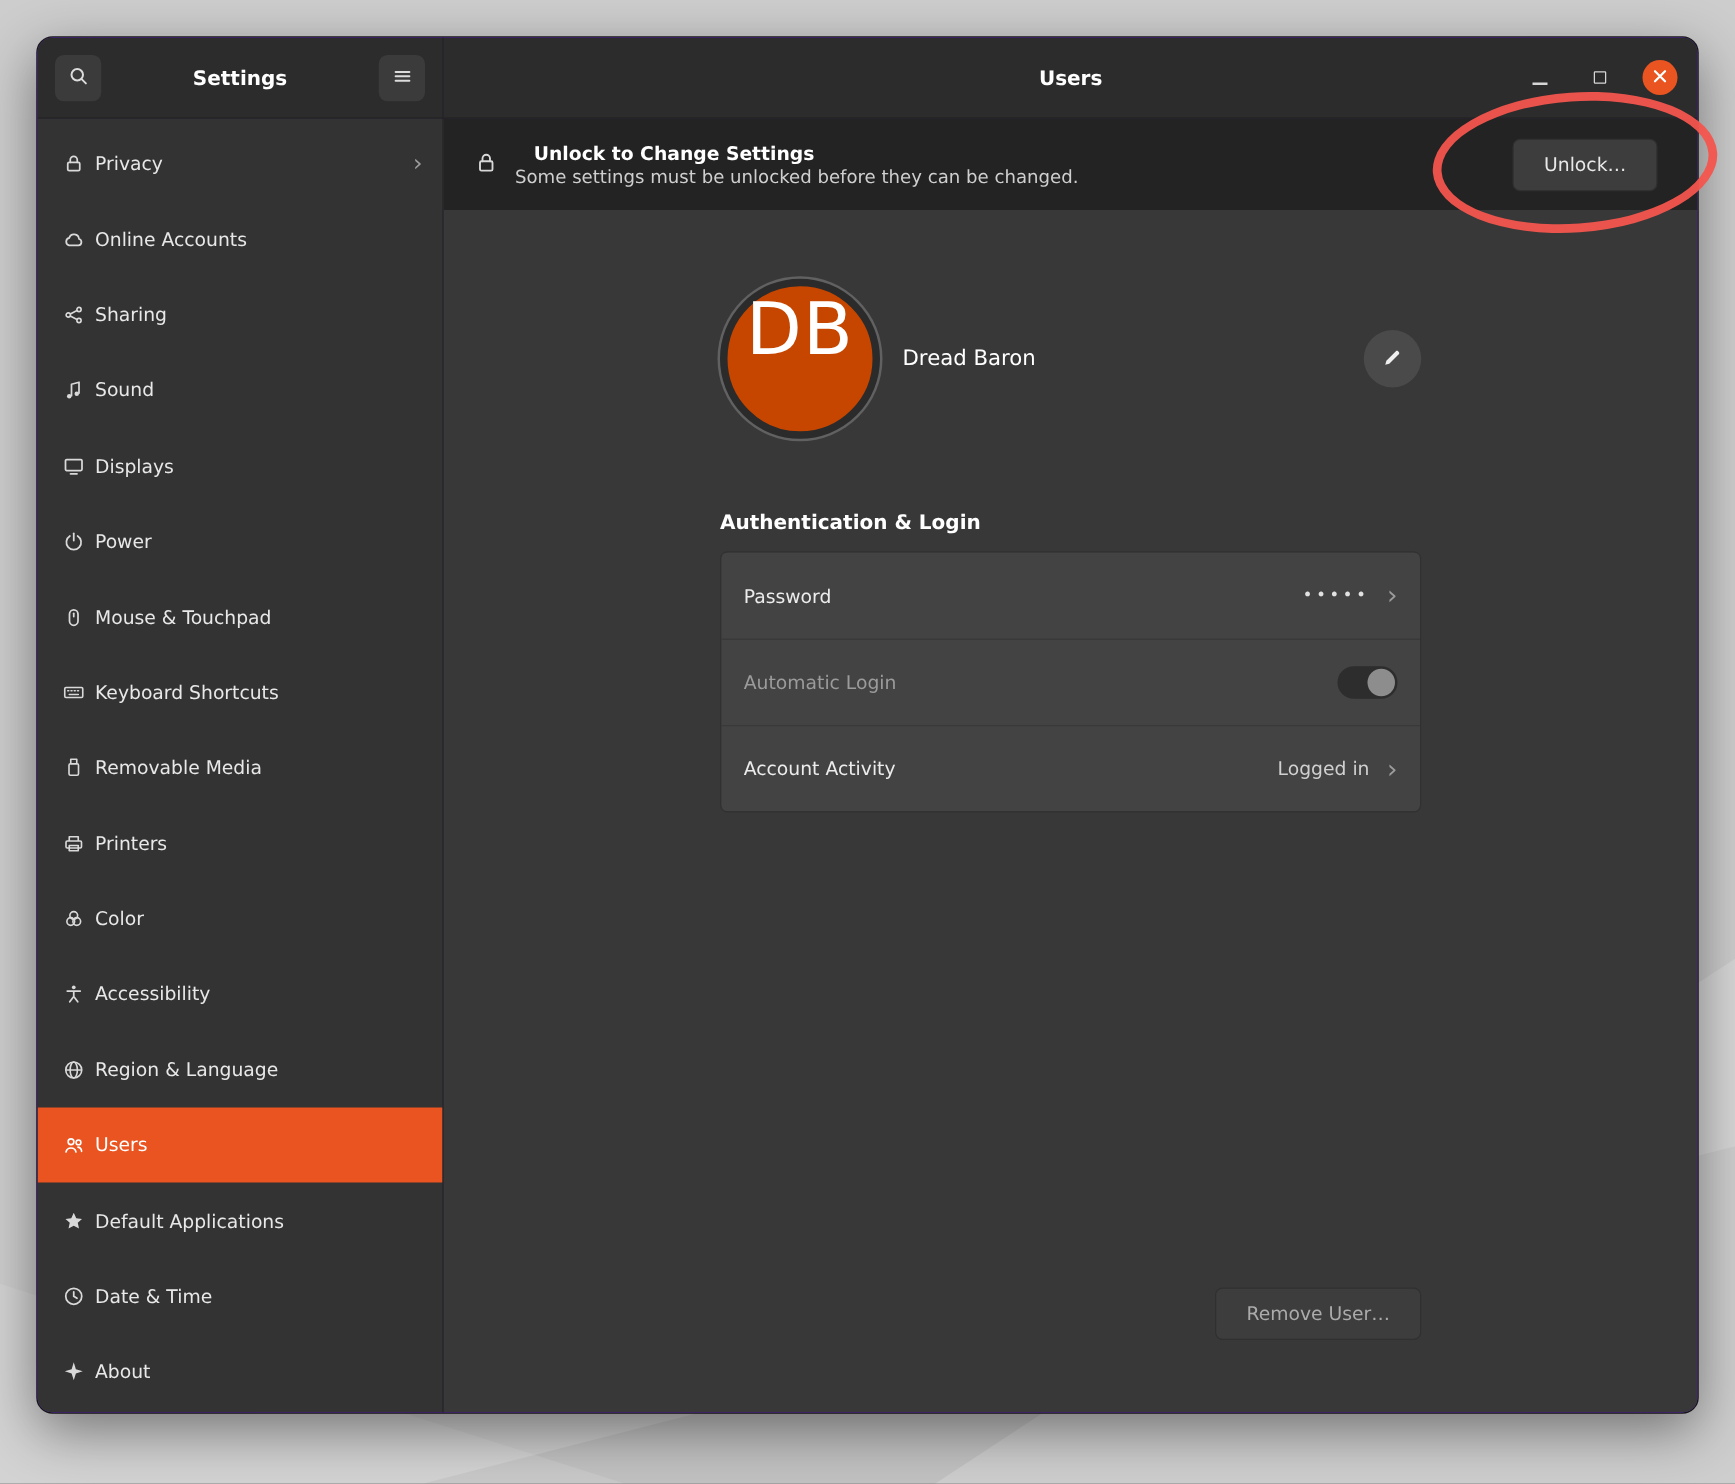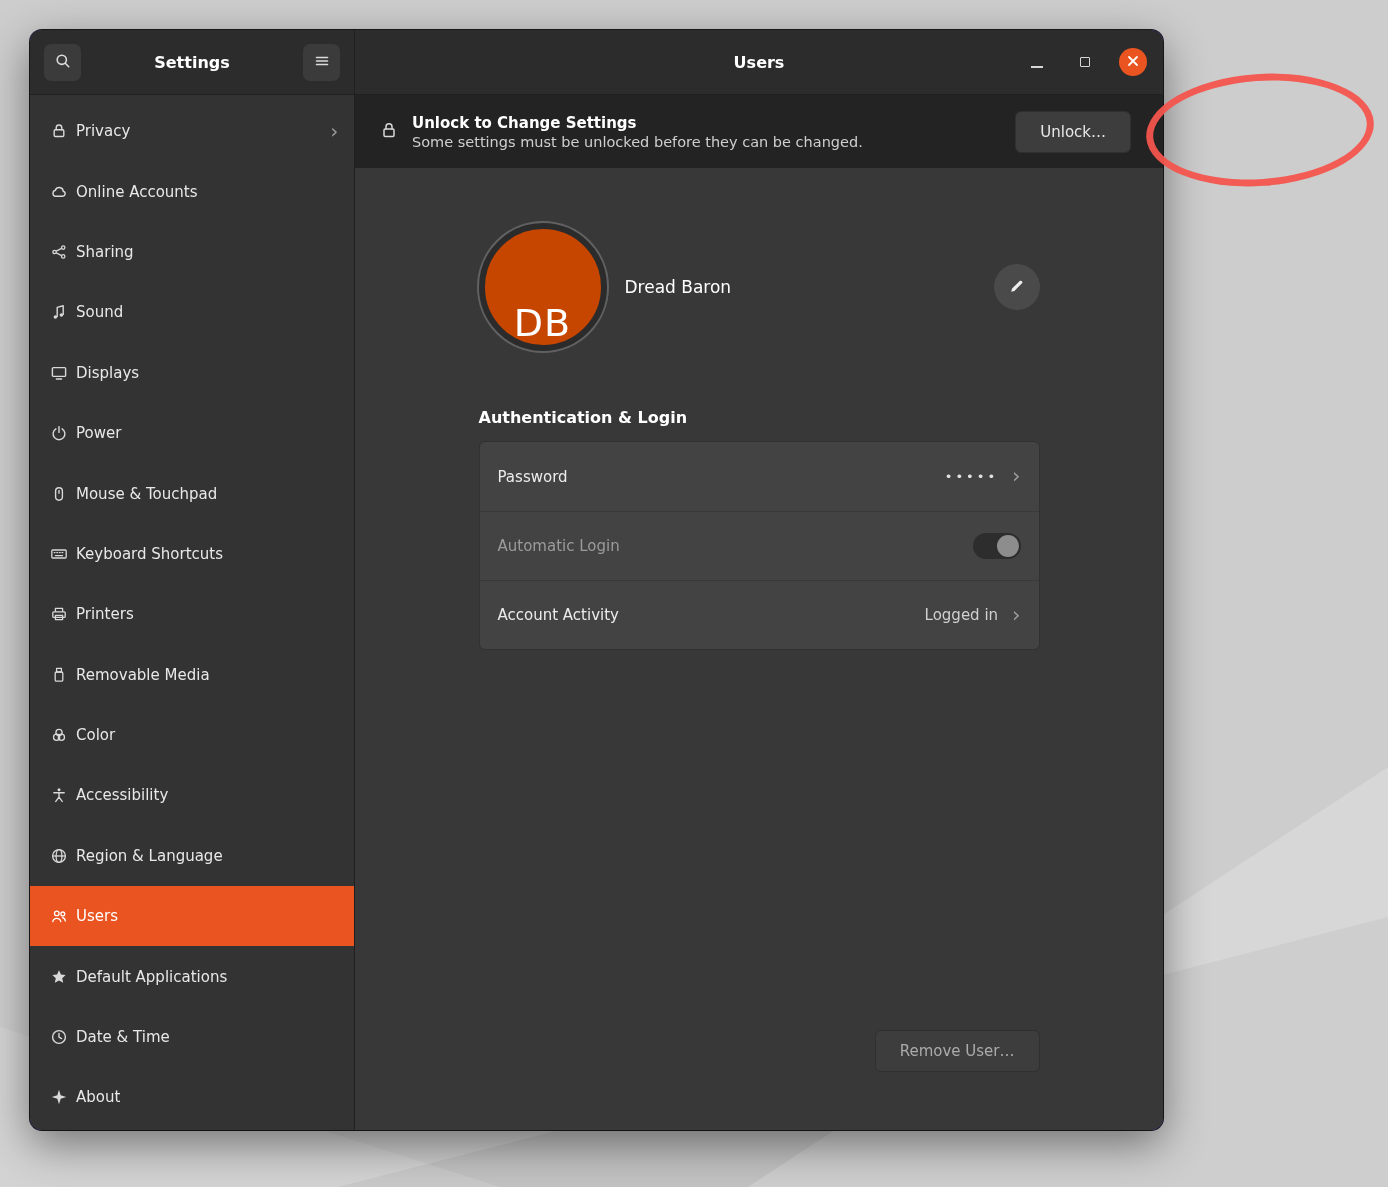--- a/index.html
+++ b/index.html
@@ -10,21 +10,21 @@
   }
   .bg-shape1{position:absolute;right:0;bottom:0;width:640px;height:420px;
     background:rgba(255,255,255,.20);clip-path:polygon(100% 0,100% 100%,0 100%);}
   .bg-shape2{position:absolute;right:0;bottom:0;width:1050px;height:270px;
     background:rgba(0,0,0,.05);clip-path:polygon(0 100%,100% 0,100% 100%);}
   .bg-shape3{position:absolute;left:0;bottom:0;width:500px;height:160px;
     background:rgba(255,255,255,.12);clip-path:polygon(0 0,0 100%,100% 100%);}
 
   
   .window{
-    position:absolute; left:30px; top:30px; width:1133px; height:1100px;
+    position:absolute; left:30px; top:30px; width:1328px; height:1100px;
     border-radius:12px; overflow:hidden;
     display:grid; grid-template-columns:325px 1fr; grid-template-rows:65px 1fr;
     box-shadow:0 14px 44px rgba(0,0,0,.45), 0 0 0 1px #1b1b1b;
     background:#6d28d9;
   }
 
   
   .sidebar-header{
     background:#2c2c2c; border-bottom:1px solid #202020; border-right:1px solid #202020;
     display:flex; align-items:center; padding:0 14px;
@@ -67,41 +67,41 @@
   .item.selected .icon{ color:#fff; }
 
   
   .main{ background:#383838; display:flex; flex-direction:column; min-height:0; }
   .infobar{
     flex:0 0 73px; background:#232323; display:flex; align-items:center;
     gap:13px; padding:0 32px 0 24px;
   }
   .infobar .lock{ color:#d8d8d8; }
   .ib-text{ display:flex; flex-direction:column; gap:2px; }
-  .ib-title{ color:#fff; font-weight:bold; font-size:15px; }
+  .ib-title{ color:#fff; font-weight:bold; font-size:15px;margin-left:15px; }
   .ib-sub{ color:#cfcfcf; font-size:14.5px; }
   .btn{
     border:1px solid #303030; border-radius:6px; background:#3d3d3d;
     color:#e8e8e8; font-size:15px; padding:11px 24px; cursor:pointer;
     font-family:inherit;
   }
   .infobar .btn{ margin-left:auto; }
 
   .content{
     flex:1; display:flex; flex-direction:column; align-items:center;
     padding-top:55px; min-height:0;
   }
   .col{ width:561px; display:flex; flex-direction:column; flex:1; }
 
   .avatar-row{ display:flex; align-items:center; }
   .avatar{
     width:128px; height:128px; border-radius:50%;
     border:6px solid #2b2b2b; box-shadow:0 0 0 2px #616161;
-    display:flex; align-items:flex-end; justify-content:center;
-    color:#fff; font-size:38px; letter-spacing:1px;
+    display:flex; align-items:flex-start; justify-content:center;
+    color:#fff; font-size:58px; letter-spacing:1px;
   }
   .user-name{ margin-left:18px; color:#fff; font-weight:normal; font-size:17px; }
   .edit-btn{
     margin-left:auto; width:46px; height:46px; border:none; border-radius:50%;
     background:#4a4a4a; display:flex; align-items:center; justify-content:center; cursor:pointer;
   }
 
   .section-title{ color:#fff; font-weight:bold; font-size:16px; margin:57px 0 14px; }
 
   .group{ border:1px solid #313131; border-radius:6px; overflow:hidden; }
@@ -256,36 +256,36 @@
           <rect x="1.8" y="5" width="14.4" height="8" rx="1"></rect>
           <path d="M4.2 7.6h.8M6.8 7.6h.8M9.4 7.6h.8M12 7.6h.8M5.4 10.6h7.2"></path>
         </svg>
       </span>
       <span>Keyboard Shortcuts</span>
     </div>
 
     <div class="item">
       <span class="icon">
         <svg width="18" height="18" viewBox="0 0 18 18" fill="none" stroke="currentColor" stroke-width="1.3" stroke-linejoin="round">
+          <rect x="6.6" y="2.4" width="4.8" height="3.6"></rect>
+            <rect x="5.2" y="6" width="7.6" height="9.2" rx="1.2"></rect>
+        </svg>
+      </span>
+      <span>Removable Media</span>
+    </div>
+
+    <div class="item">
+      <span class="icon">
+        <svg width="18" height="18" viewBox="0 0 18 18" fill="none" stroke="currentColor" stroke-width="1.3" stroke-linejoin="round">
           <path d="M5.4 6.8V3.4h7.2v3.4"></path>
             <rect x="2.8" y="6.8" width="12.4" height="5.6" rx="1"></rect>
           <path d="M5.4 10.4h7.2v4.2H5.4z"></path>
         </svg>
       </span>
       <span>Printers</span>
-    </div>
-
-    <div class="item">
-      <span class="icon">
-        <svg width="18" height="18" viewBox="0 0 18 18" fill="none" stroke="currentColor" stroke-width="1.3" stroke-linejoin="round">
-          <rect x="6.6" y="2.4" width="4.8" height="3.6"></rect>
-            <rect x="5.2" y="6" width="7.6" height="9.2" rx="1.2"></rect>
-        </svg>
-      </span>
-      <span>Removable Media</span>
     </div>
 
     <div class="item">
       <span class="icon">
         <svg width="18" height="18" viewBox="0 0 18 18" fill="none" stroke="currentColor" stroke-width="1.3">
           <circle cx="9" cy="6.4" r="3.1"></circle>
             <circle cx="6.6" cy="11.2" r="3.1"></circle>
             <circle cx="11.4" cy="11.2" r="3.1"></circle>
         </svg>
       </span>

